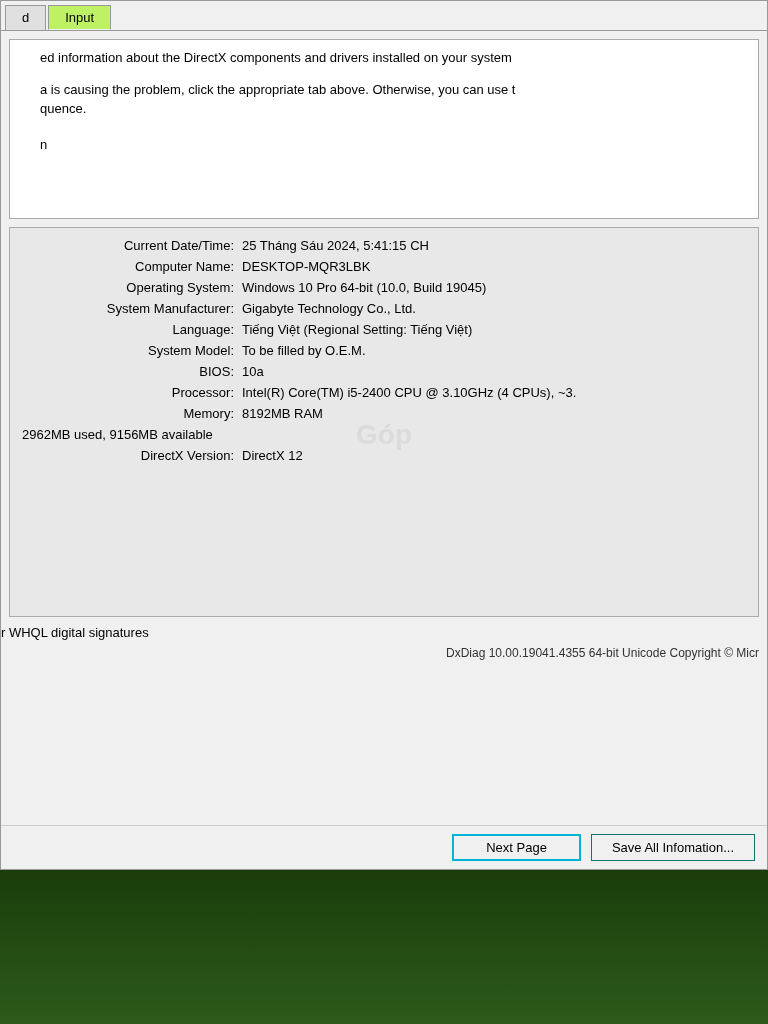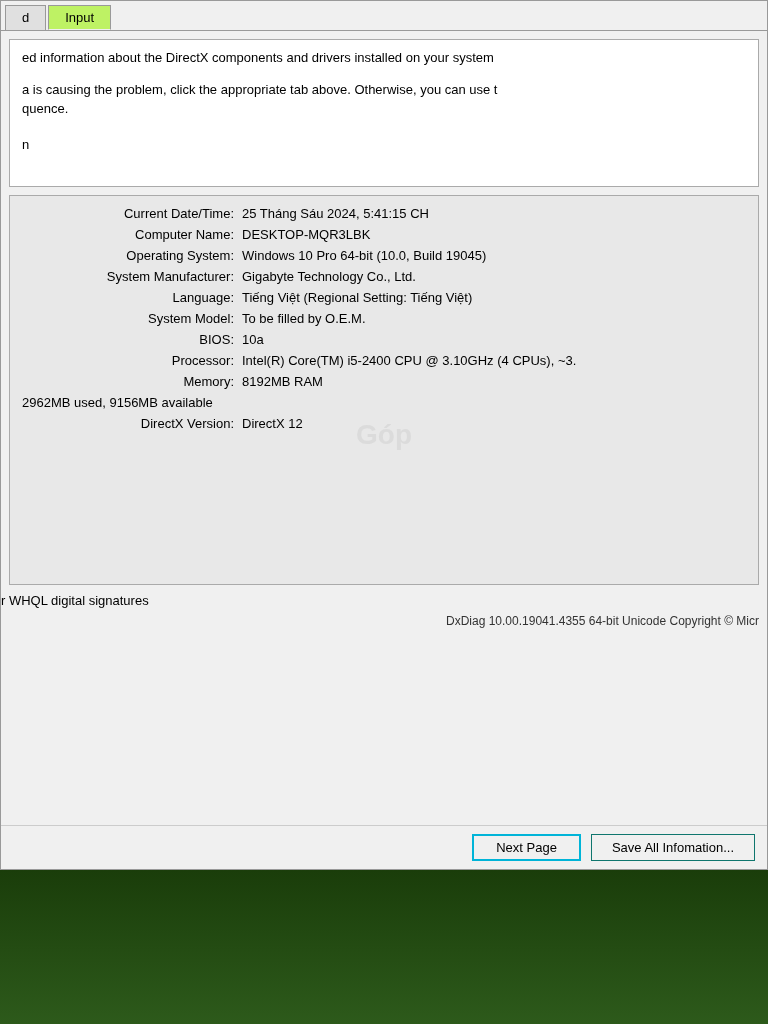--- a/index.html
+++ b/index.html
@@ -45,23 +45,23 @@
     .tab.active {
       background-color: #bef264;
       border-bottom: 1px solid #f0f0f0;
       z-index: 1;
     }
 
     .content-area {
       background-color: #ffffff;
       border: 1px solid #aaa;
       margin: 8px;
-      height: 148px;
+      height: 180px;
       overflow: hidden;
-      padding: 8px 12px;
+      padding: 8px 30px;
     }
 
     .content-text {
       font-size: 13px;
       color: #000;
       line-height: 1.5;
     }
 
     .info-section {
       background-color: #e8e8e8;
@@ -123,21 +123,21 @@
       font-size: 13px;
       cursor: pointer;
       background-color: #f0f0f0;
       border: 1px solid #777;
       color: #000;
     }
 
     .btn-next {
       border: 2px solid #00b4d8;
       background-color: #f0f0f0;
-      padding: 4px 22px;
+      padding: 4px 32px;
     }
 
     .btn-save {
       border: 1px solid #0f766e;
     }
 
     .taskbar {
       width: 768px;
       height: 154px;
       background: linear-gradient(to bottom, #1a3d0a, #2d5a1b);

